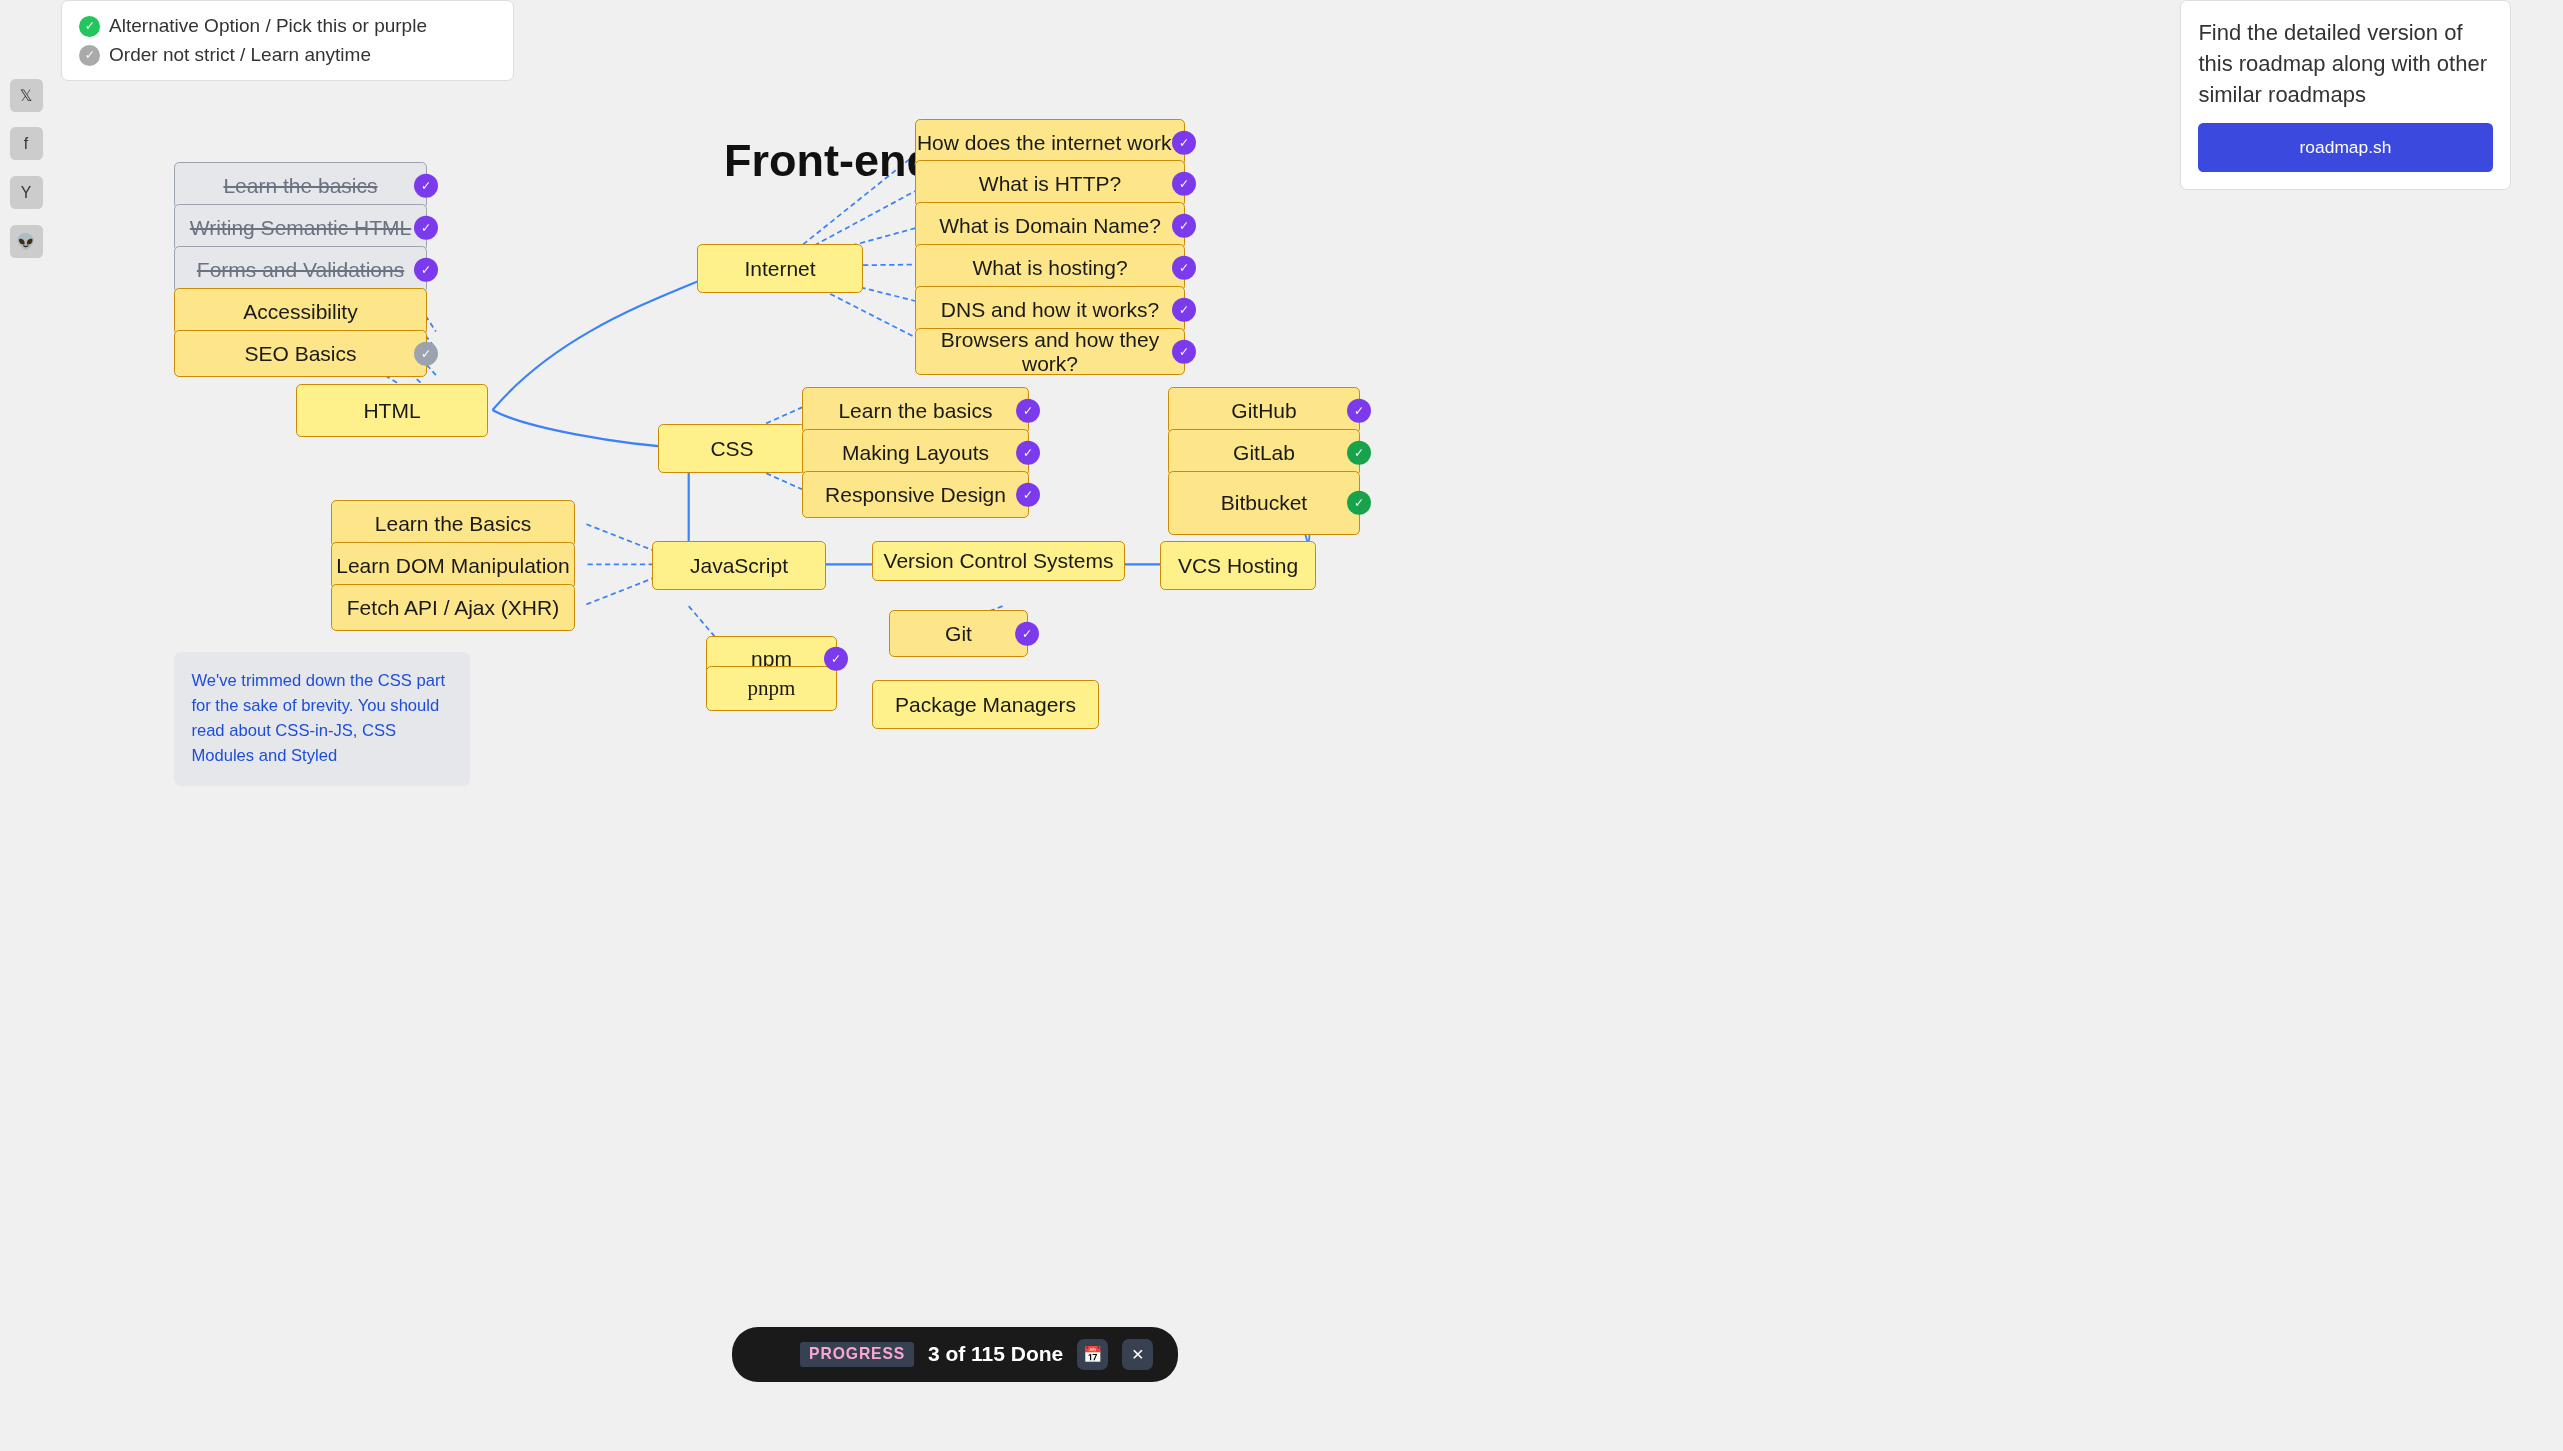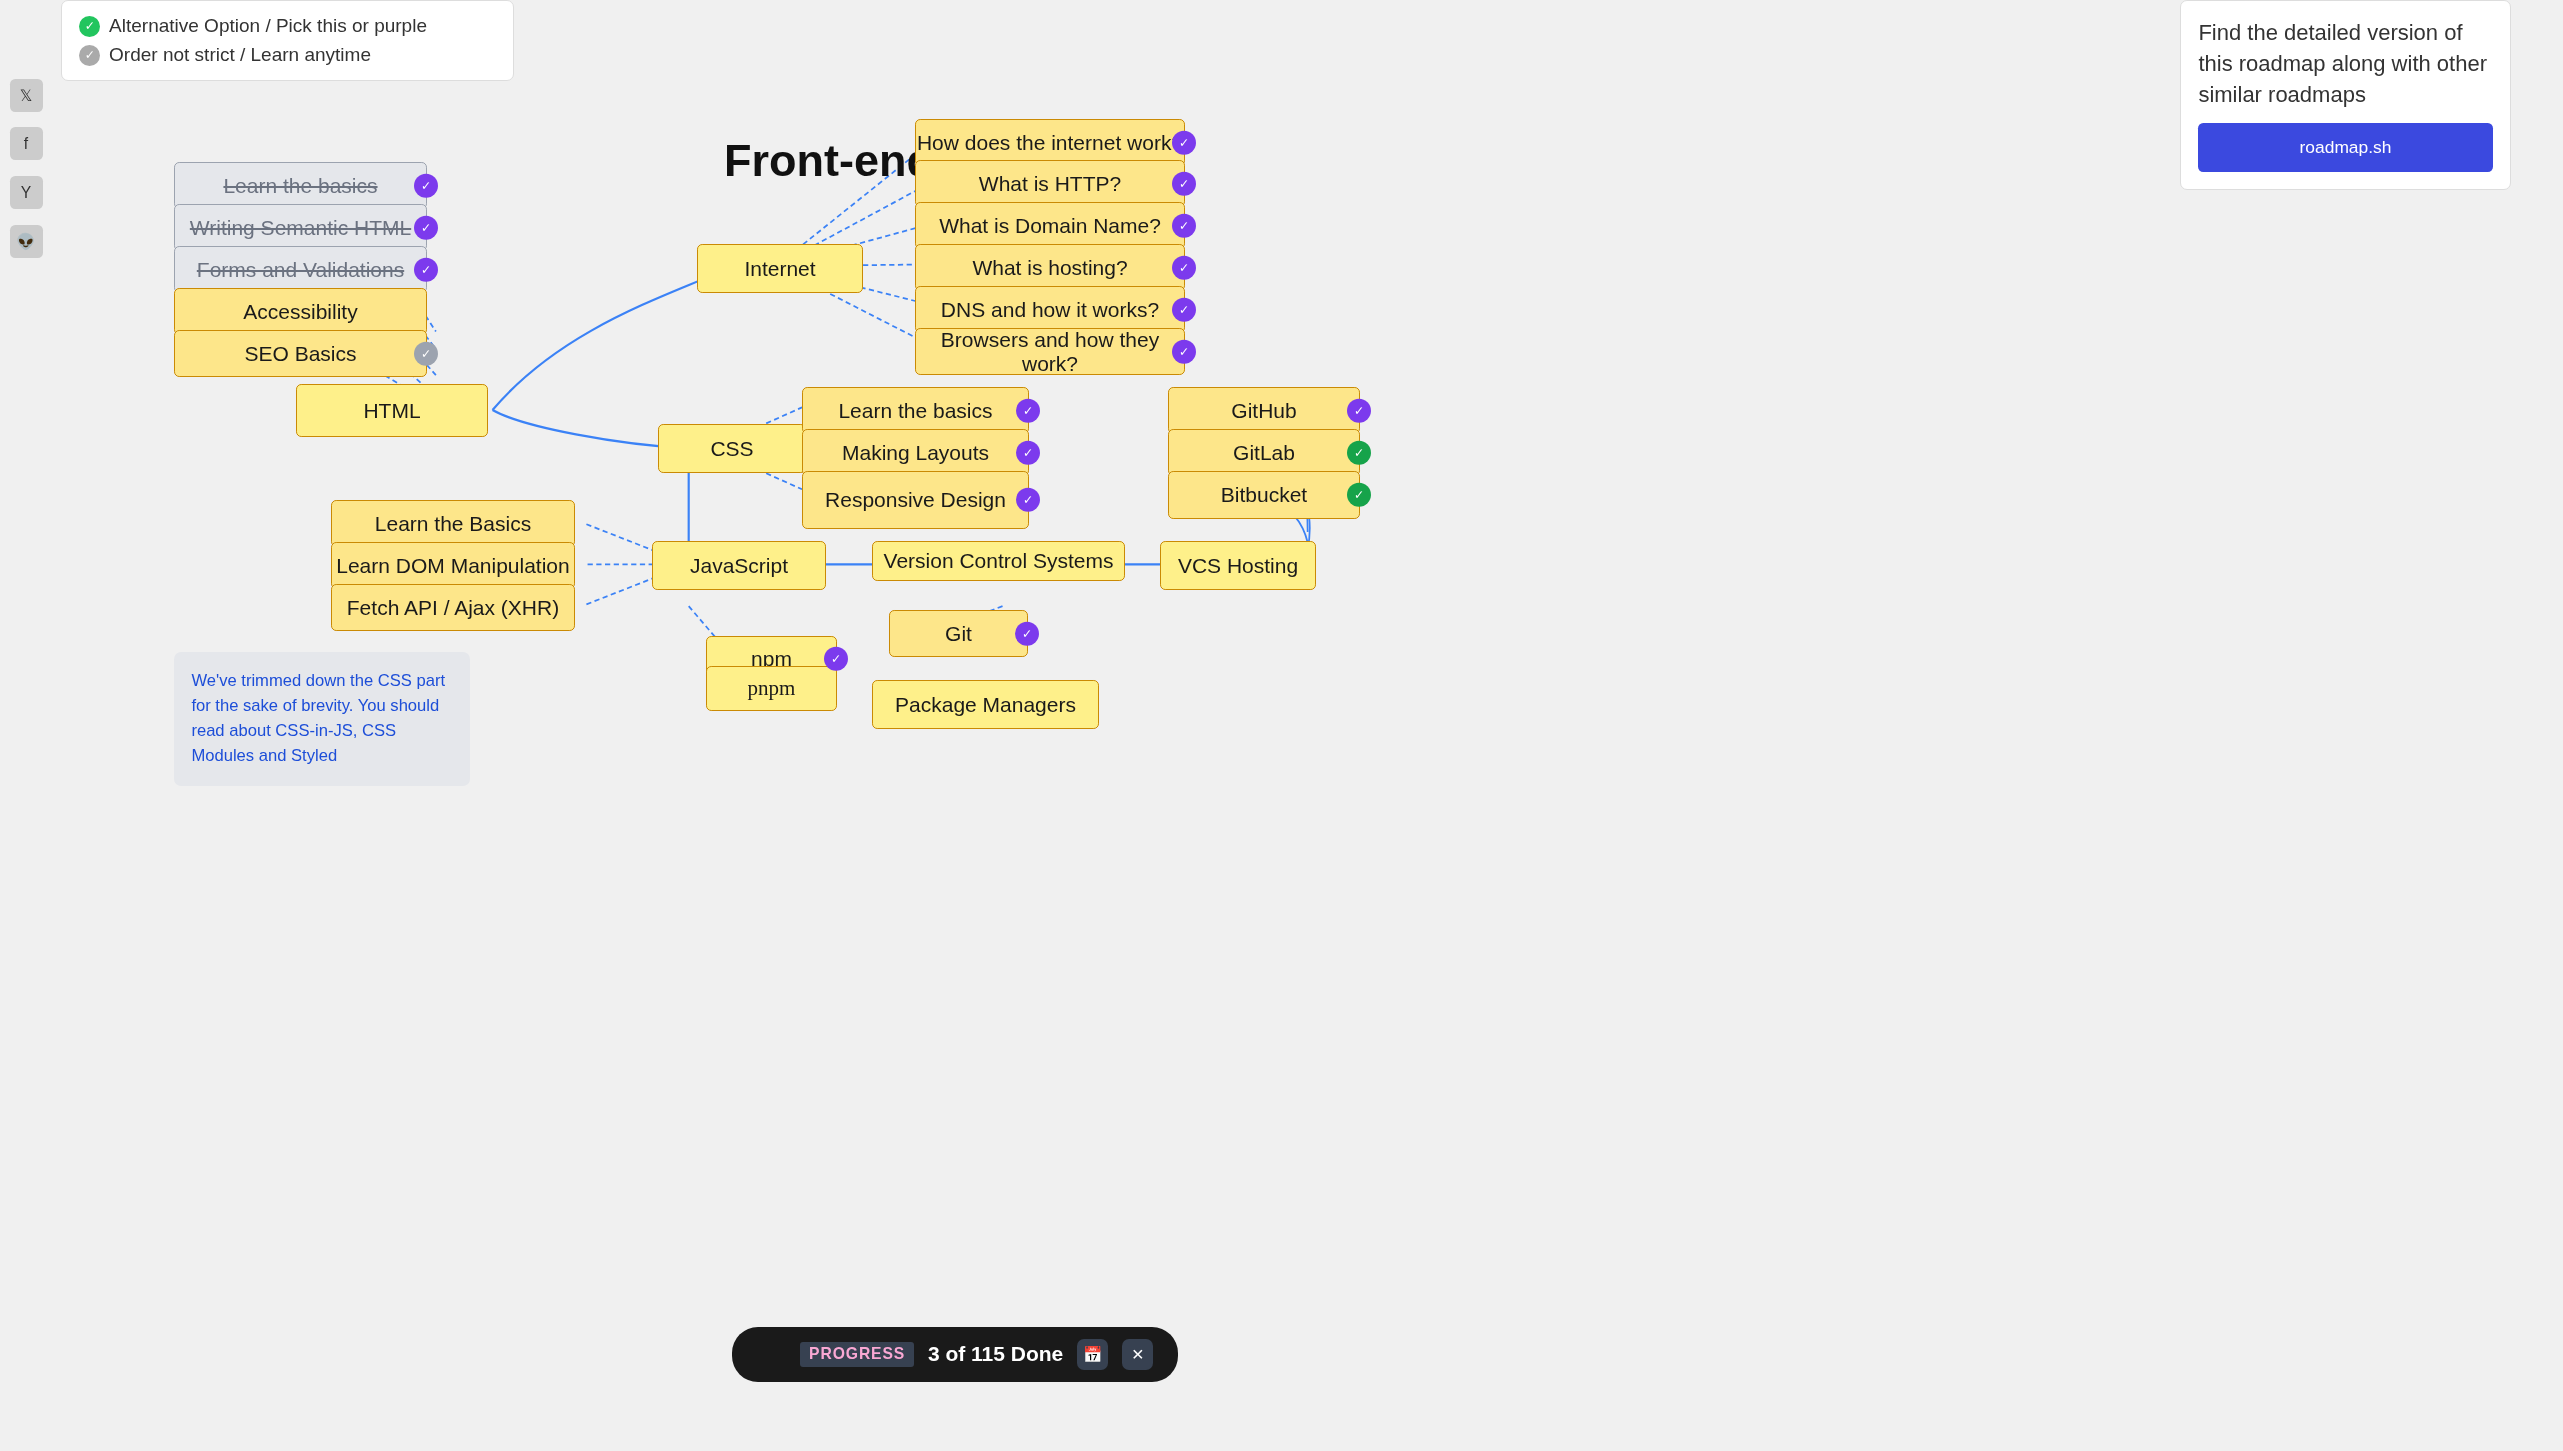--- a/index.html
+++ b/index.html
@@ -402,36 +402,36 @@
 <div class="node node-tan" style="left: 802px; top: 387px; width: 227px; height: 47px;">
   <span>Learn the basics</span>
   <div class="check-badge">✓</div>
 </div>
 
 <div class="node node-tan" style="left: 802px; top: 429px; width: 227px; height: 47px;">
   <span>Making Layouts</span>
   <div class="check-badge">✓</div>
 </div>
 
-<div class="node node-tan" style="left: 802px; top: 471px; width: 227px; height: 58px;">
+<div class="node node-tan" style="left: 802px; top: 471px; width: 227px; height: 47px;">
   <span>Responsive Design</span>
   <div class="check-badge">✓</div>
 </div>
 
 <div class="node node-tan" style="left: 1168px; top: 387px; width: 192px; height: 47px;">
   <span>GitHub</span>
   <div class="check-badge">✓</div>
 </div>
 
 <div class="node node-tan" style="left: 1168px; top: 429px; width: 192px; height: 47px;">
   <span>GitLab</span>
   <div class="check-badge check-badge-green">✓</div>
 </div>
 
-<div class="node node-tan" style="left: 1168px; top: 471px; width: 192px; height: 48px; text-align: center;">
+<div class="node node-tan" style="left: 1168px; top: 471px; width: 192px; height: 64px; text-align: center;">
   <span>Bitbucket</span>
   <div class="check-badge check-badge-green">✓</div>
 </div>
 
 <div class="node node-tan" style="left: 331px; top: 500px; width: 244px; height: 47px;">
   <span>Learn the Basics</span>
 </div>
 
 <div class="node node-tan" style="left: 331px; top: 542px; width: 244px; height: 47px;">
   <span>Learn DOM Manipulation</span>

